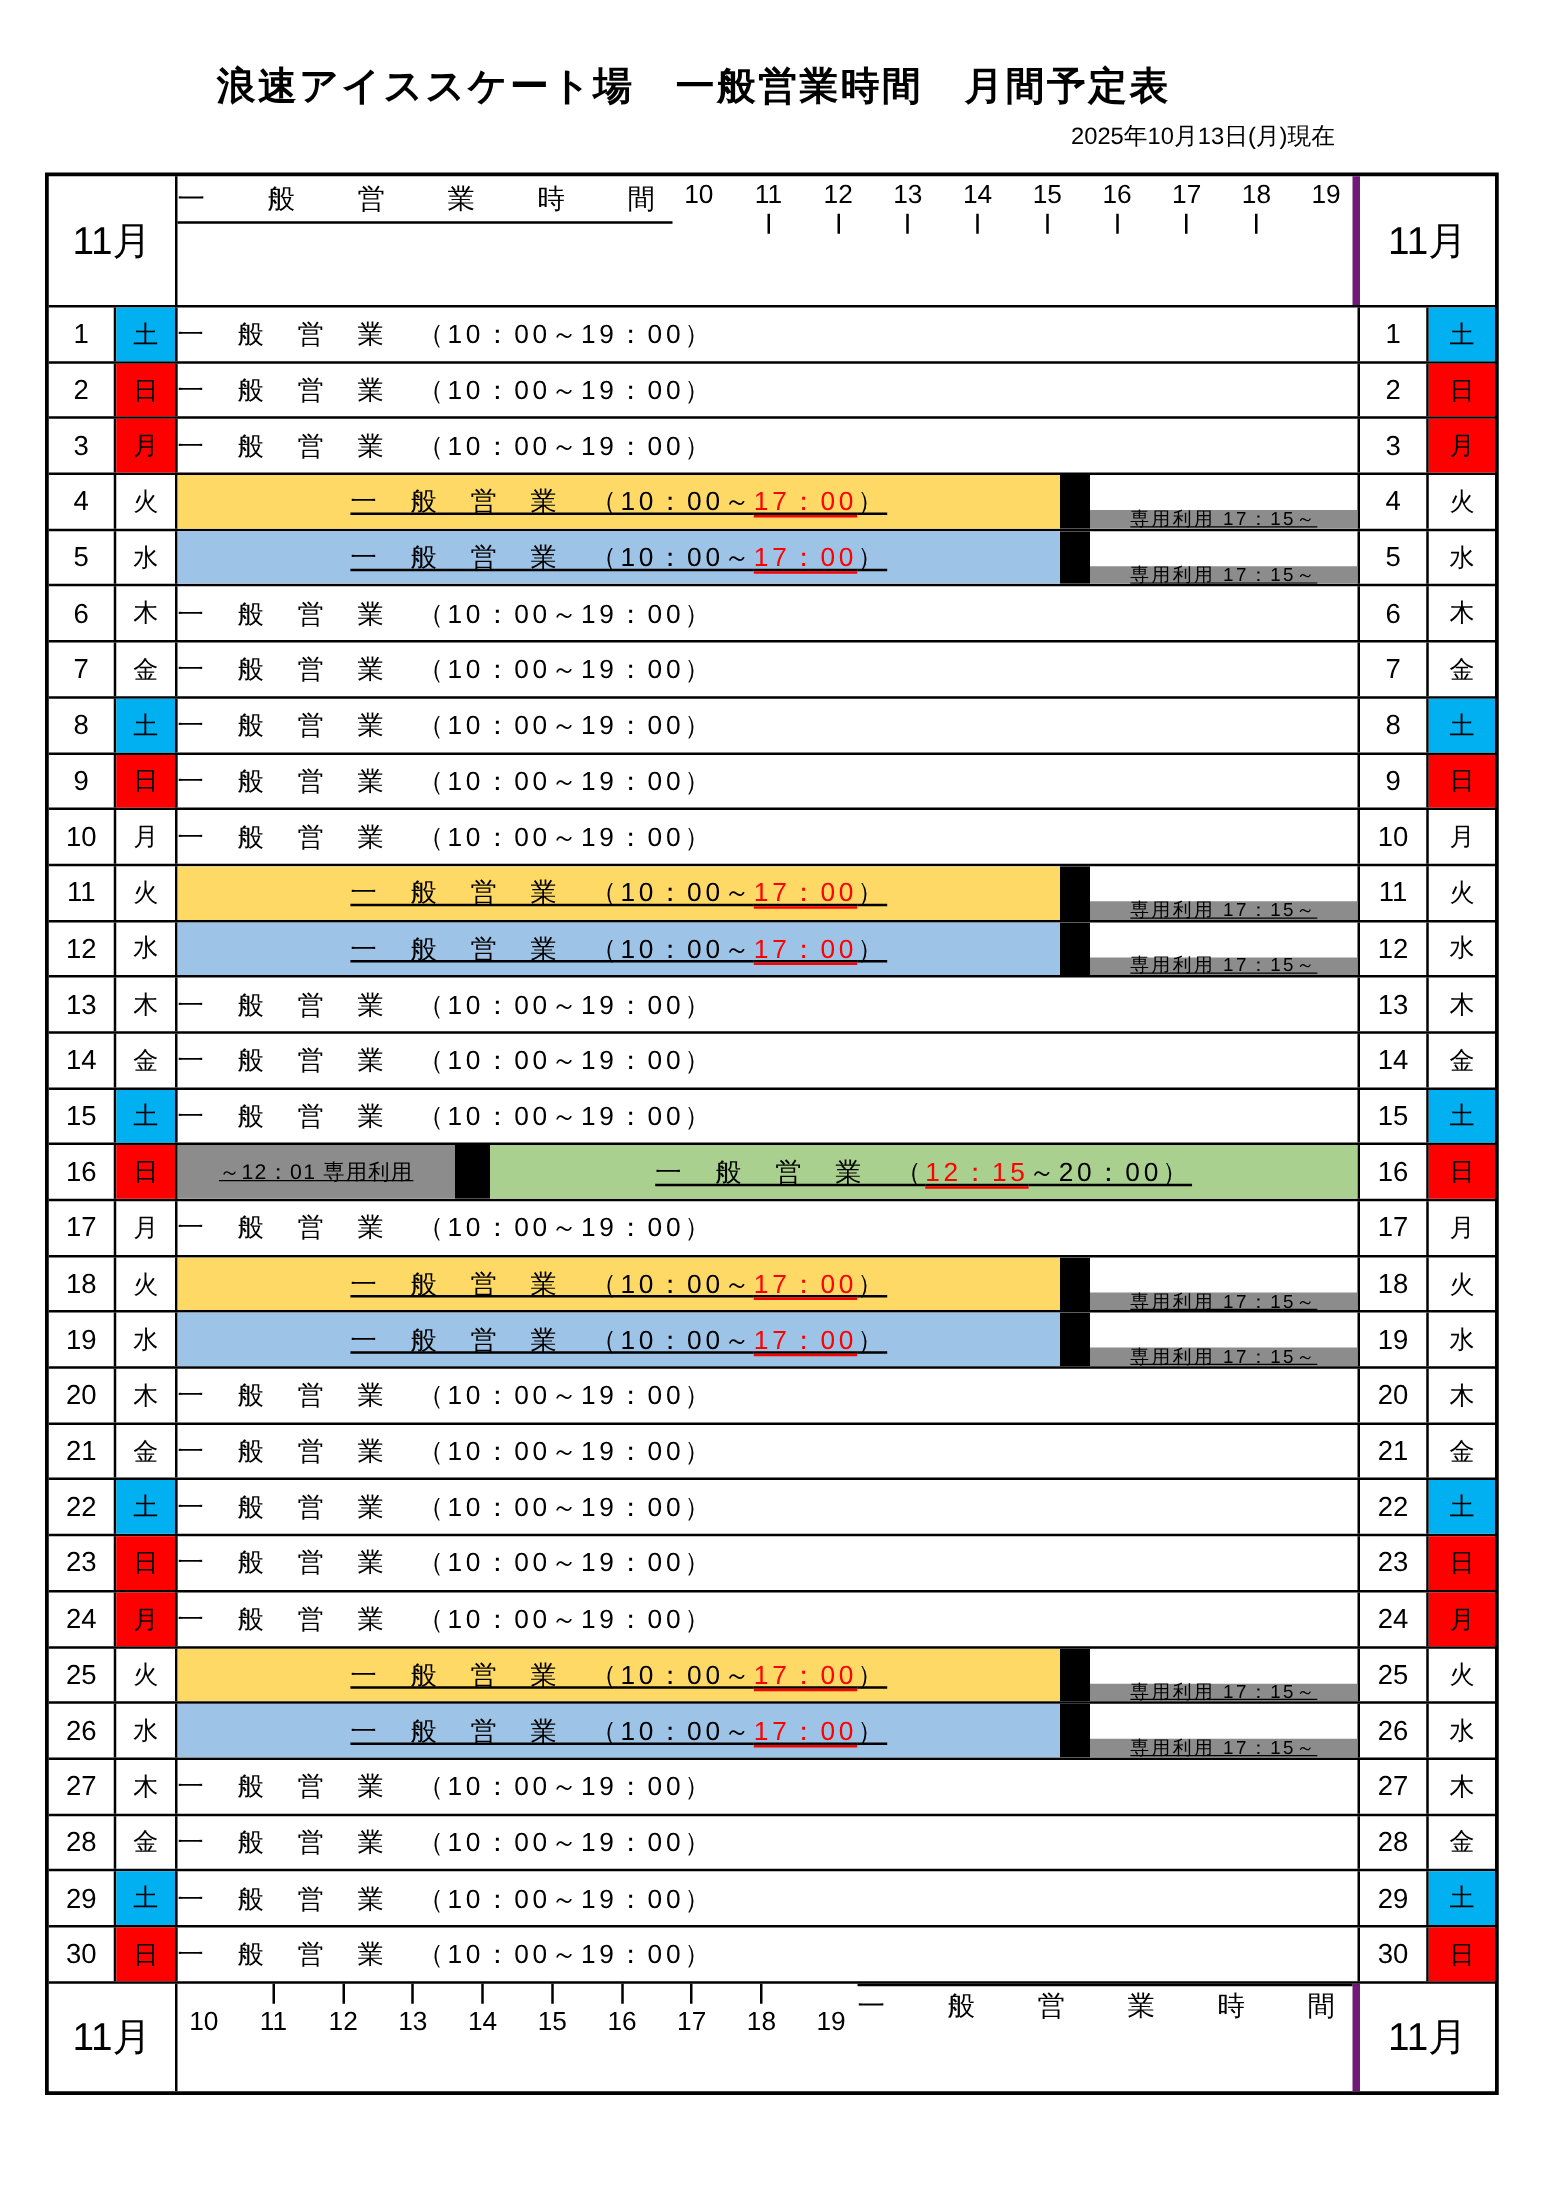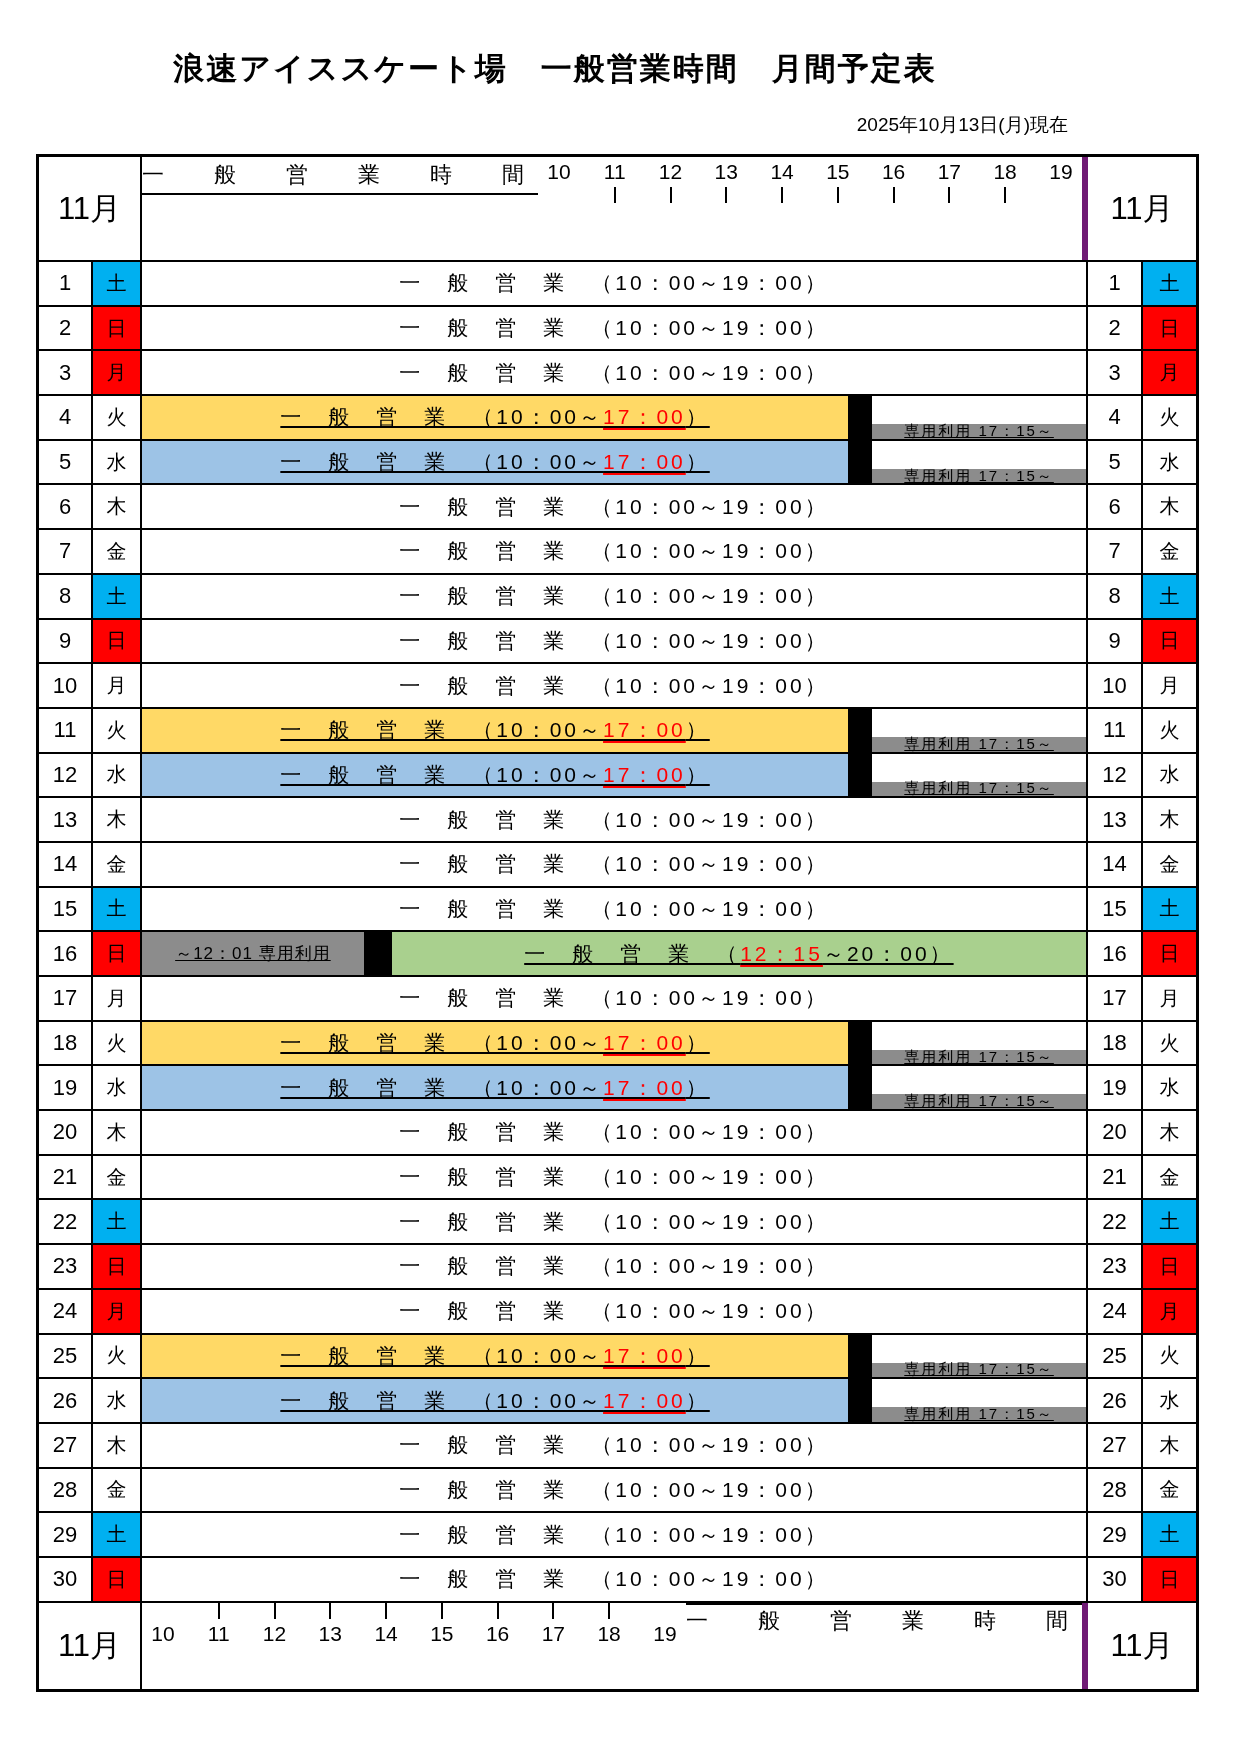--- a/index.html
+++ b/index.html
@@ -1,20 +1,20 @@
 <!DOCTYPE html>
 <html lang="ja" style="--sat: #00B0F0; --sun: #FF0000; --tue: #FFD966; --wed: #9DC3E6; --gray: #8C8C8C; --green: #A9D08E; --sepc: #000000; --hl: #FF0000;"><head>
 <meta charset="utf-8">
 <style>
   html,body{margin:0;padding:0;background:#ffffff;}
   body{width:1240px;height:1754px;font-family:"Liberation Sans","DejaVu Sans",sans-serif;color:#000;}
   .sheet{position:relative;width:1240px;height:1754px;overflow:hidden;}
 
   .title{margin:48px 0 0 0;width:1110px;text-align:center;font-size:31px;font-weight:bold;letter-spacing:2px;}
-  .asof{margin-top:22px;width:1068px;text-align:right;font-size:19px;}
+  .asof{margin-top:6px;width:1068px;text-align:right;font-size:19px;}
 
   .cal{margin:16px 0 0 36px;width:1157px;border:3px solid #000;background:#fff;}
   .hdr,.row,.ftr{display:flex;box-sizing:border-box;}
   .hdr{height:103px;}
   .ftr{height:88px;border-top:2px solid #000;}
   .row{height:44.7px;border-top:2px solid #000;}
 
   .c{box-sizing:border-box;}
   .num{width:54px;border-right:2px solid #000;display:flex;align-items:center;justify-content:center;font-size:22px;}
   .dow{width:49px;border-right:2px solid #000;display:flex;align-items:center;justify-content:center;font-size:20px;}
@@ -33,21 +33,21 @@
   .band-title-b{height:34px;border-top:2px solid #000;display:flex;align-items:center;justify-content:center;font-size:22px;letter-spacing:14px;box-sizing:border-box;}
   .scale{flex:1;display:flex;justify-content:space-between;padding:0 6px;}
   .hourslot{width:30px;display:flex;flex-direction:column;align-items:center;justify-content:flex-start;}
   .hournum{font-size:21px;line-height:30px;}
   .tick{width:2px;height:16px;background:#000;}
   .tick.hiddenTick{visibility:hidden;}
   .scale-h .hourslot{justify-content:flex-start;}
   .scale-f{align-items:flex-start;}
   .scale-f .hourslot{flex-direction:column;}
 
-  .sched{flex:1;display:flex;align-items:center;justify-content:center;font-size:21px;letter-spacing:3px;white-space:nowrap;}
+  .sched{flex:1;display:flex;align-items:center;font-size:21px;letter-spacing:3px;white-space:nowrap;}
   .hl{color:var(--hl);text-decoration:underline;text-underline-offset:4px;}
 
   .bar{display:flex;align-items:center;justify-content:center;white-space:nowrap;box-sizing:border-box;text-decoration:underline;}
   .bar.main{width:74.8%;font-size:21px;letter-spacing:3px;}
   .bar.tuebg{background:var(--tue);}
   .bar.wedbg{background:var(--wed);}
   .bar.sep{width:24px;background:var(--sepc);}
   .bar.reserved{flex:1;background:var(--gray);font-size:15px;letter-spacing:2px;margin-top:28px;}
   .bar.gray16{width:23.5%;background:var(--gray);font-size:17px;letter-spacing:1px;}
   .bar.sep16{width:28px;background:var(--sepc);}

